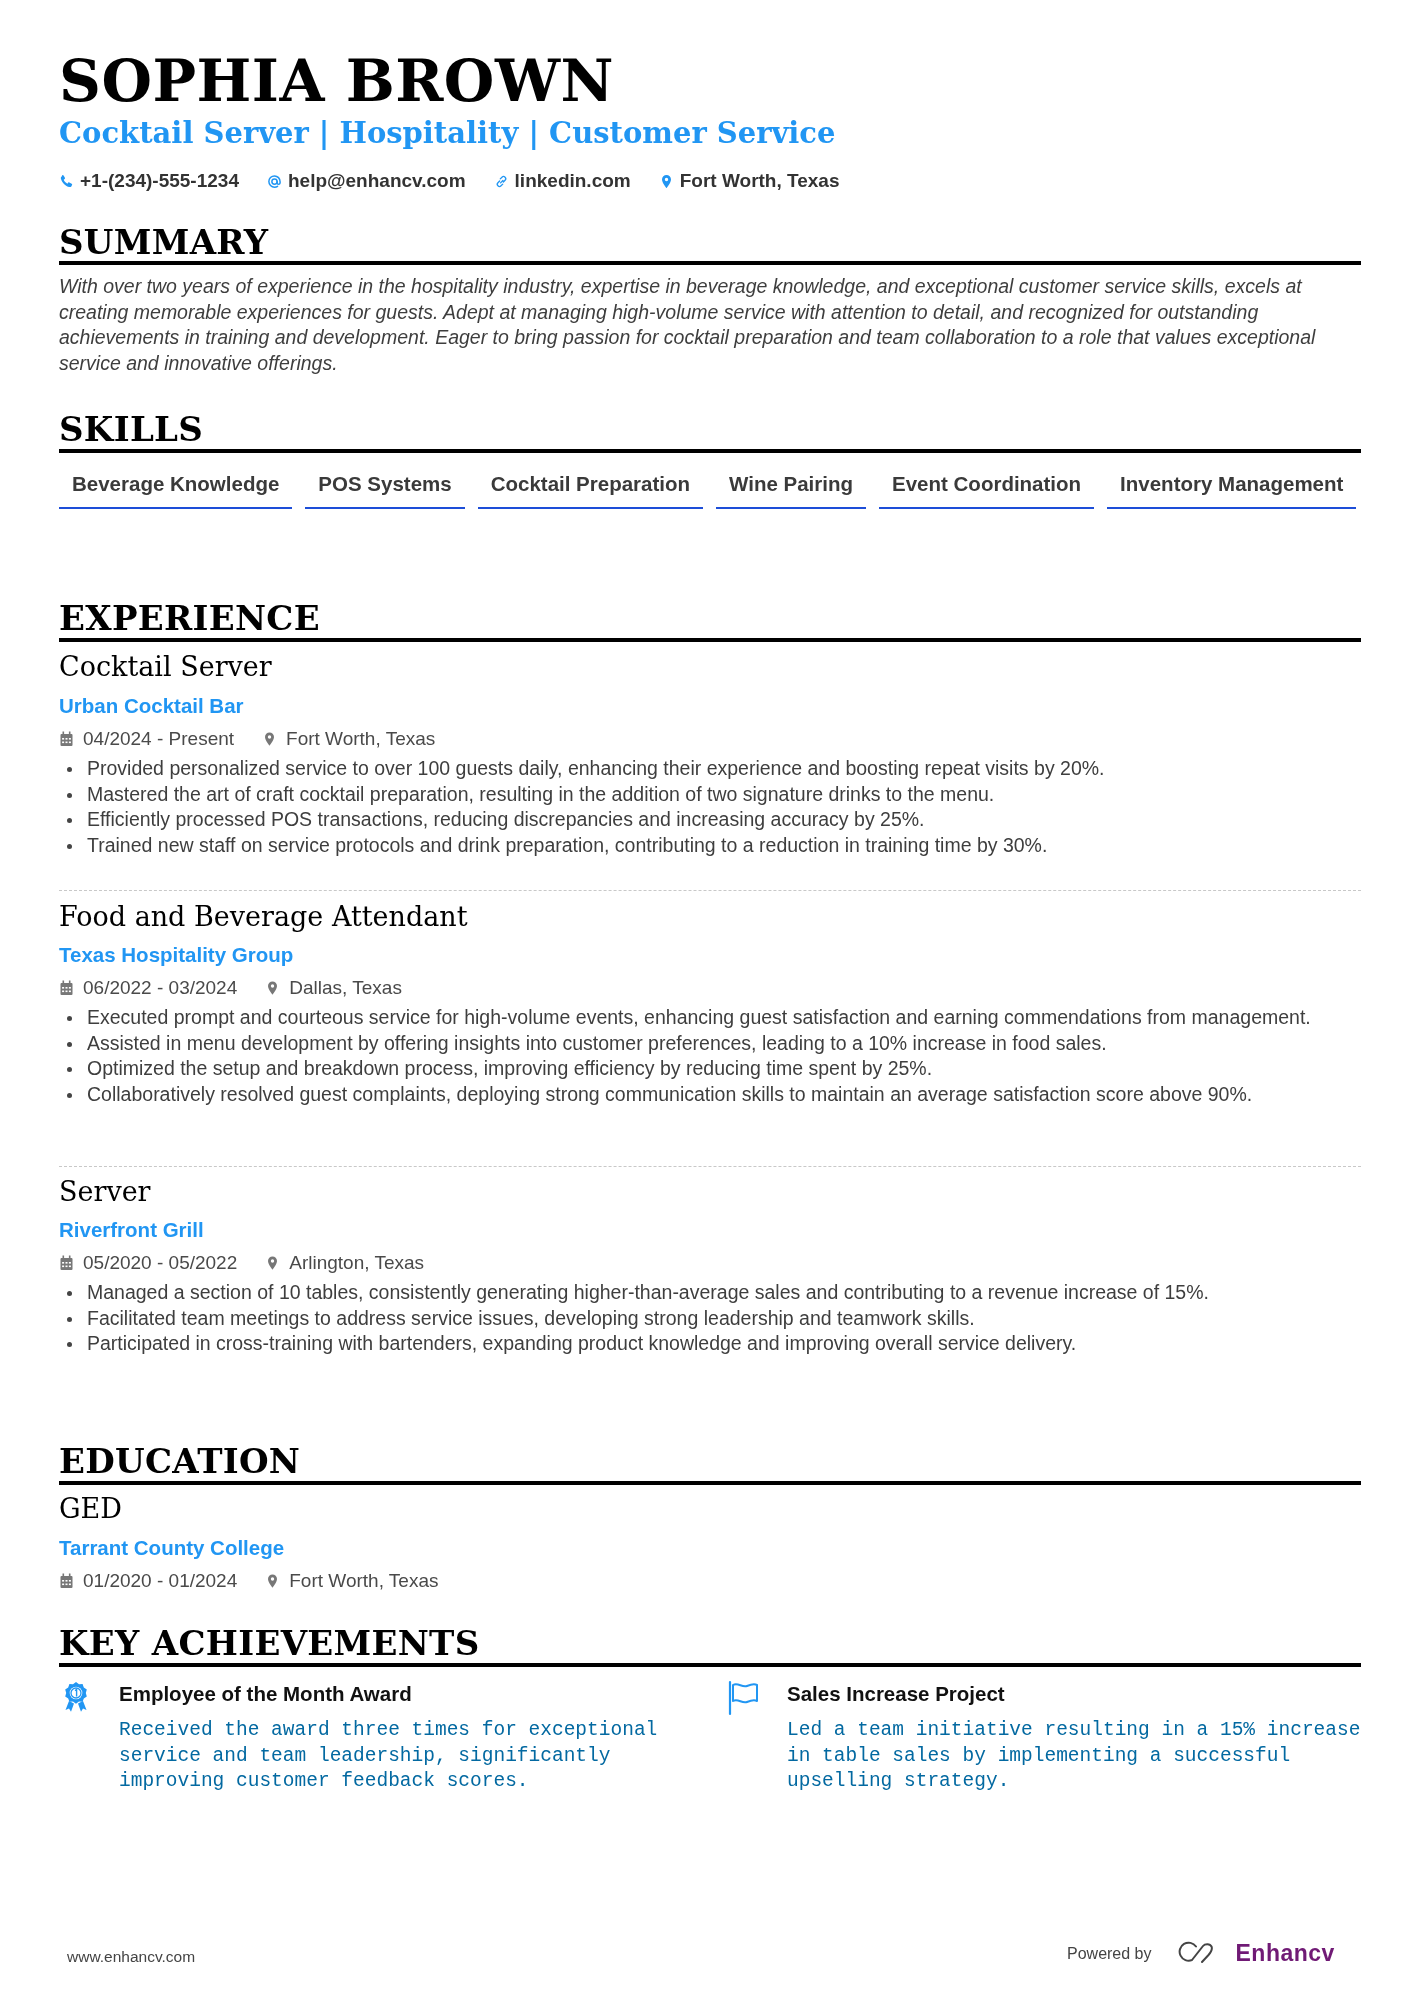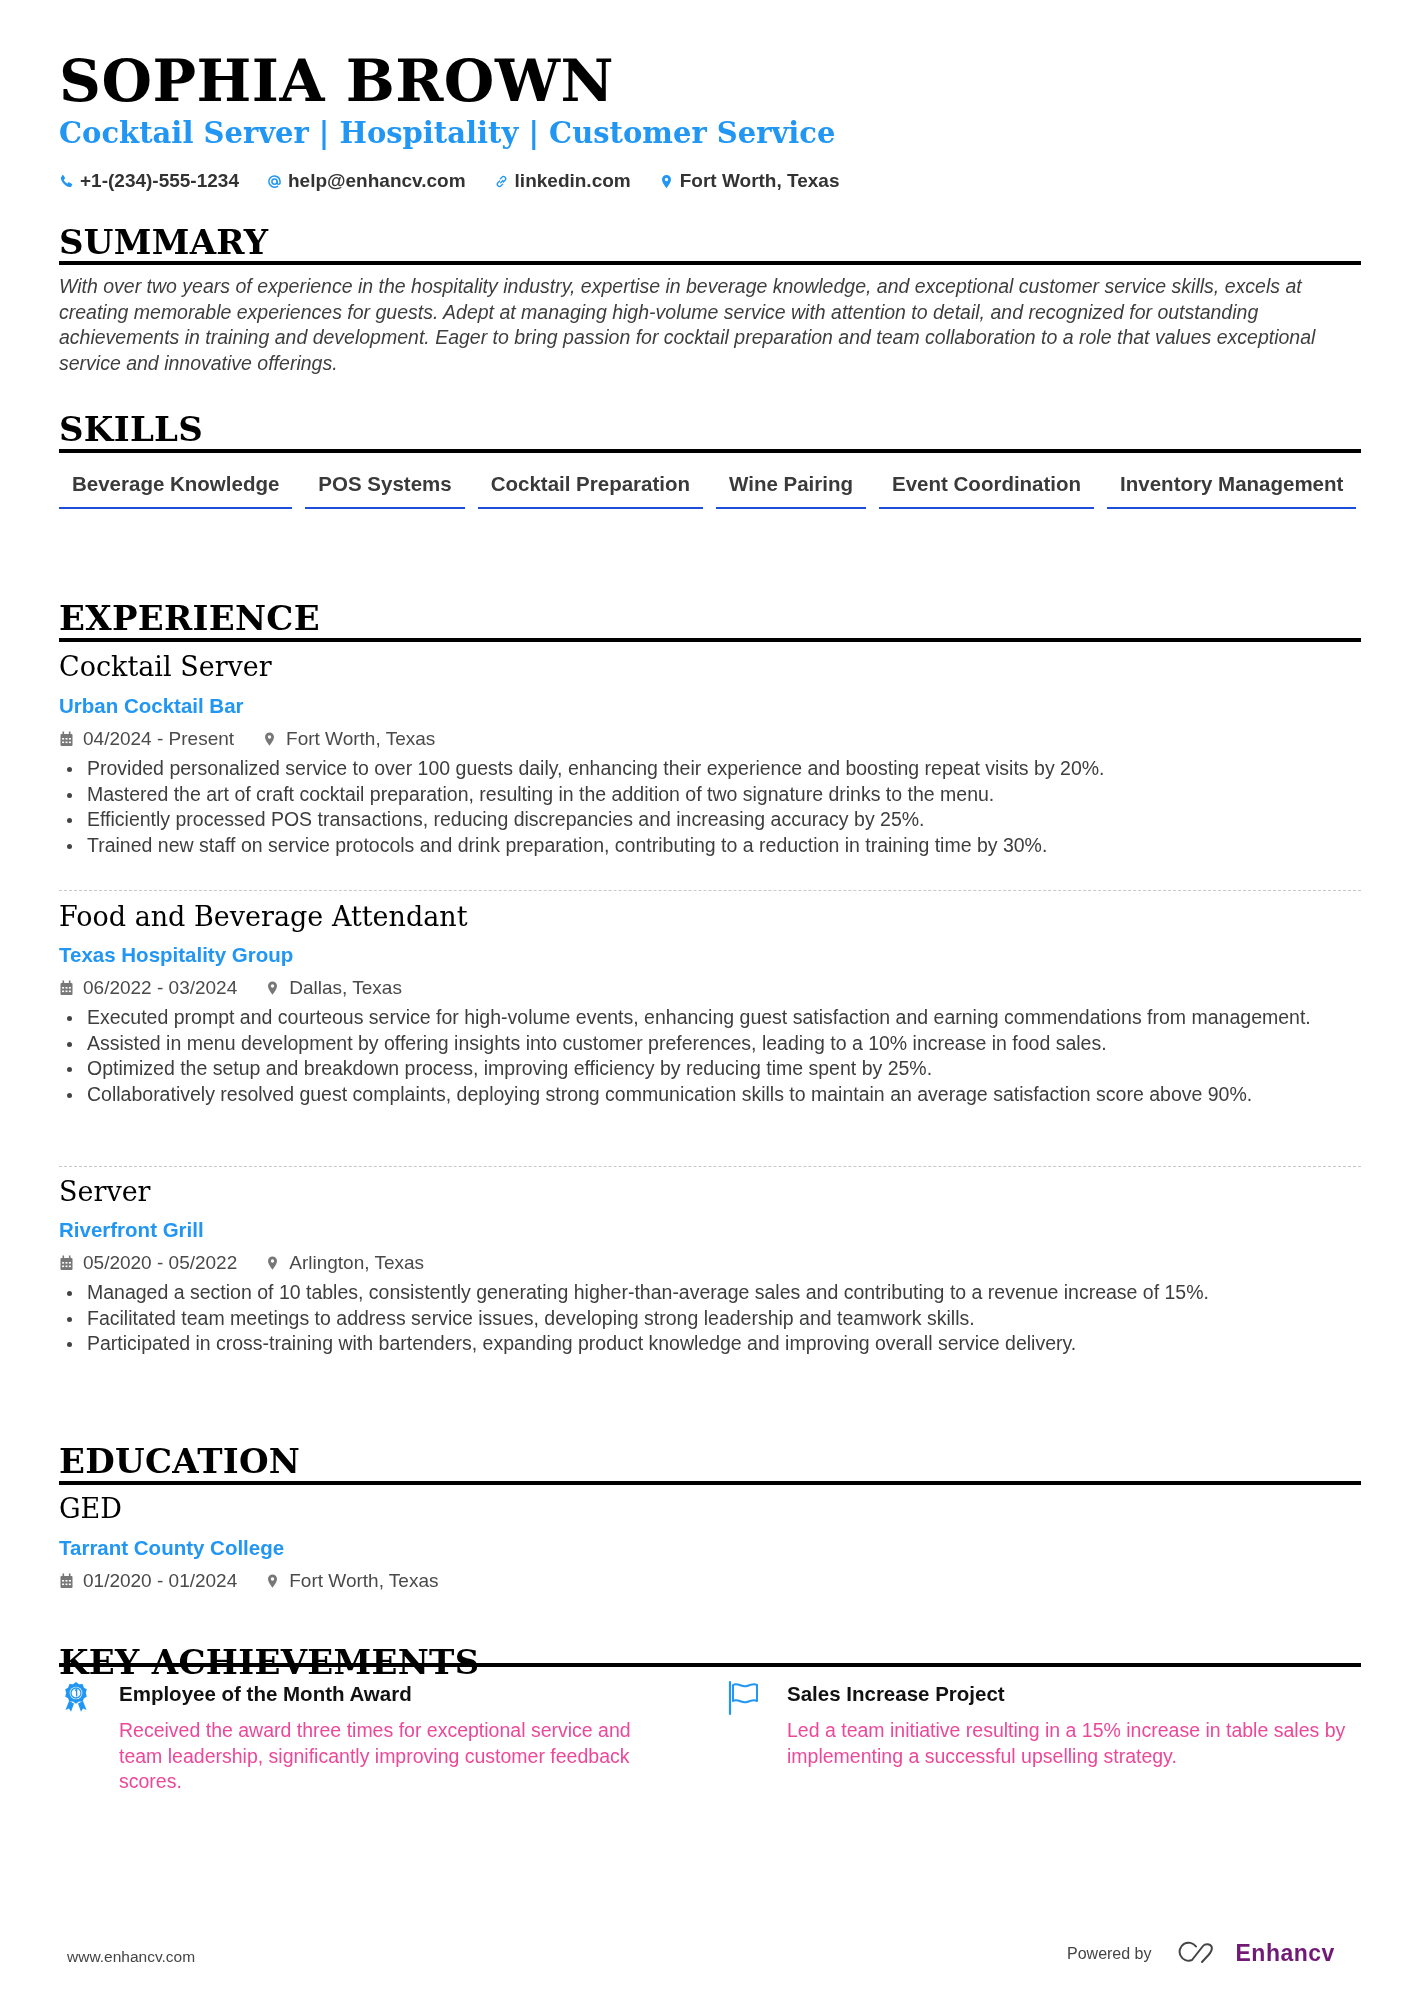--- a/index.html
+++ b/index.html
@@ -27,21 +27,21 @@
   .meta-item { display: flex; align-items: center; gap: 9px; }
   .meta-item svg { width: 15px; height: 16px; }
   .bullets { position: absolute; left: 0; width: 1302px; list-style: none; font-size: 19.5px; line-height: 25.6px; color: #3e3e3e; }
   .bullets li { position: relative; padding-left: 28px; }
   .bullets li::before { content: ""; position: absolute; left: 8px; top: 11px; width: 5px; height: 5px; border-radius: 50%; background: #444; }
   .dash { position: absolute; left: 0; width: 1302px; border-top: 1.5px dashed #c8c8c8; }
 
   .ach { position: absolute; width: 600px; }
   .ach-icon { position: absolute; left: 0; top: 0; width: 34px; height: 38px; }
   .ach-title { position: absolute; left: 60px; top: 2px; font-weight: bold; font-size: 20.5px; color: #111; line-height: 1.2; white-space: nowrap; }
-  .ach-desc { position: absolute; left: 60px; top: 38px; width: 560px; font-size: 19.5px; line-height: 25.6px; color: #ec4899; }
+  .ach-desc { position: absolute; left: 60px; top: 38px; width: 560px; font-size: 19.5px; line-height: 25.6px; color: #0369a1; font-family: Liberation Mono, monospace; }
 
   .footer-left { position: absolute; left: 67px; top: 1948px; font-size: 15.5px; color: #444; }
   .footer-right { position: absolute; left: 1067px; top: 1940px; display: flex; align-items: center; gap: 26px; font-size: 16px; color: #444; }
   .brand { display: flex; align-items: flex-start; gap: 12px; font-size: 23px; color: #701a75; letter-spacing: 0.5px; font-weight: bold; }
 </style>
 </head>
 <body>
 
 <div class="page">
 
@@ -215,21 +215,21 @@
       <span>01/2020 - 01/2024</span>
     </div>
     <div class="meta-item">
       <svg viewBox="0 0 16 16">
           <path d="M8 1a4.8 4.8 0 00-4.8 4.8C3.2 9.5 8 15 8 15s4.8-5.5 4.8-9.2A4.8 4.8 0 008 1zm0 6.6a1.8 1.8 0 110-3.6 1.8 1.8 0 010 3.6z" fill="#777"></path>
         </svg>
       <span>Fort Worth, Texas</span>
     </div>
   </div>
 
-  <div class="section-title" style="top:1626px;margin-top:19px;">KEY ACHIEVEMENTS</div>
+  <div class="section-title" style="top:1626px;">KEY ACHIEVEMENTS</div>
   <div class="rule" style="top:1663px;"></div>
 
   <div class="ach" style="left:0; top:1680px;">
     <svg class="ach-icon" viewBox="0 0 34 38">
       <path d="M17 2l3 2.2 3.6-.2 1.2 3.4 3 2-1 3.5 1 3.5-3 2-1.2 3.4-3.6-.2L17 23.8l-3-2.2-3.6.2-1.2-3.4-3-2 1-3.5-1-3.5 3-2 1.2-3.4 3.6.2z" fill="#2196f3"></path>
       <circle cx="17" cy="13" r="6.3" fill="#fff"></circle>
       <circle cx="17" cy="13" r="5" fill="none" stroke="#2196f3" stroke-width="1.3"></circle>
       <path d="M16 10.6l1.6-1.1v7" fill="none" stroke="#2196f3" stroke-width="1.4"></path>
       <path d="M10 21l-3.5 9 3.5-1.5 2 3.3 3-8.3" fill="#2196f3"></path>
       <path d="M24 21l3.5 9-3.5-1.5-2 3.3-3-8.3" fill="#2196f3"></path>

